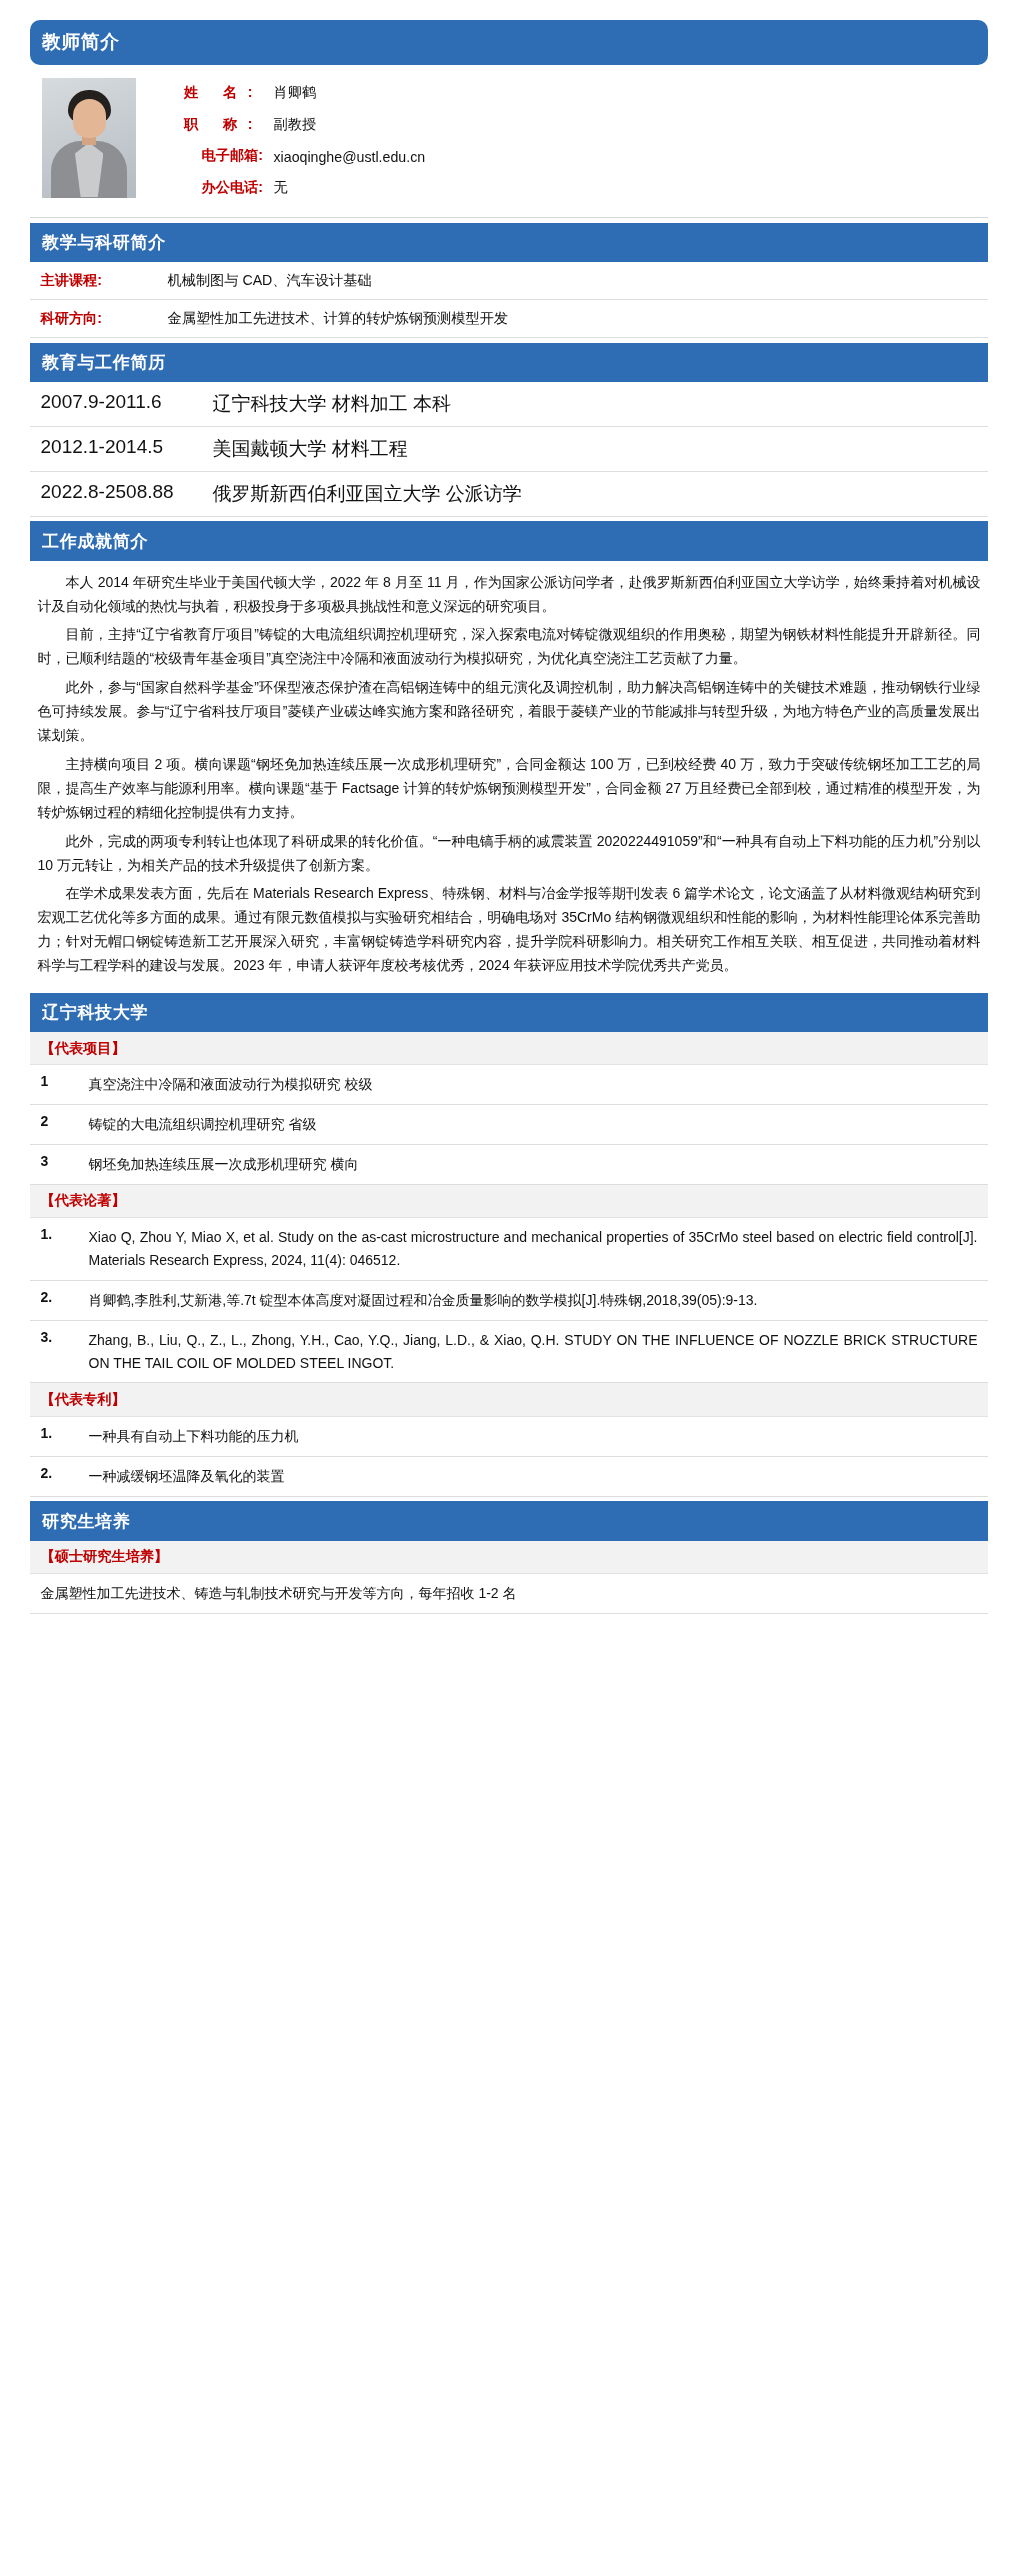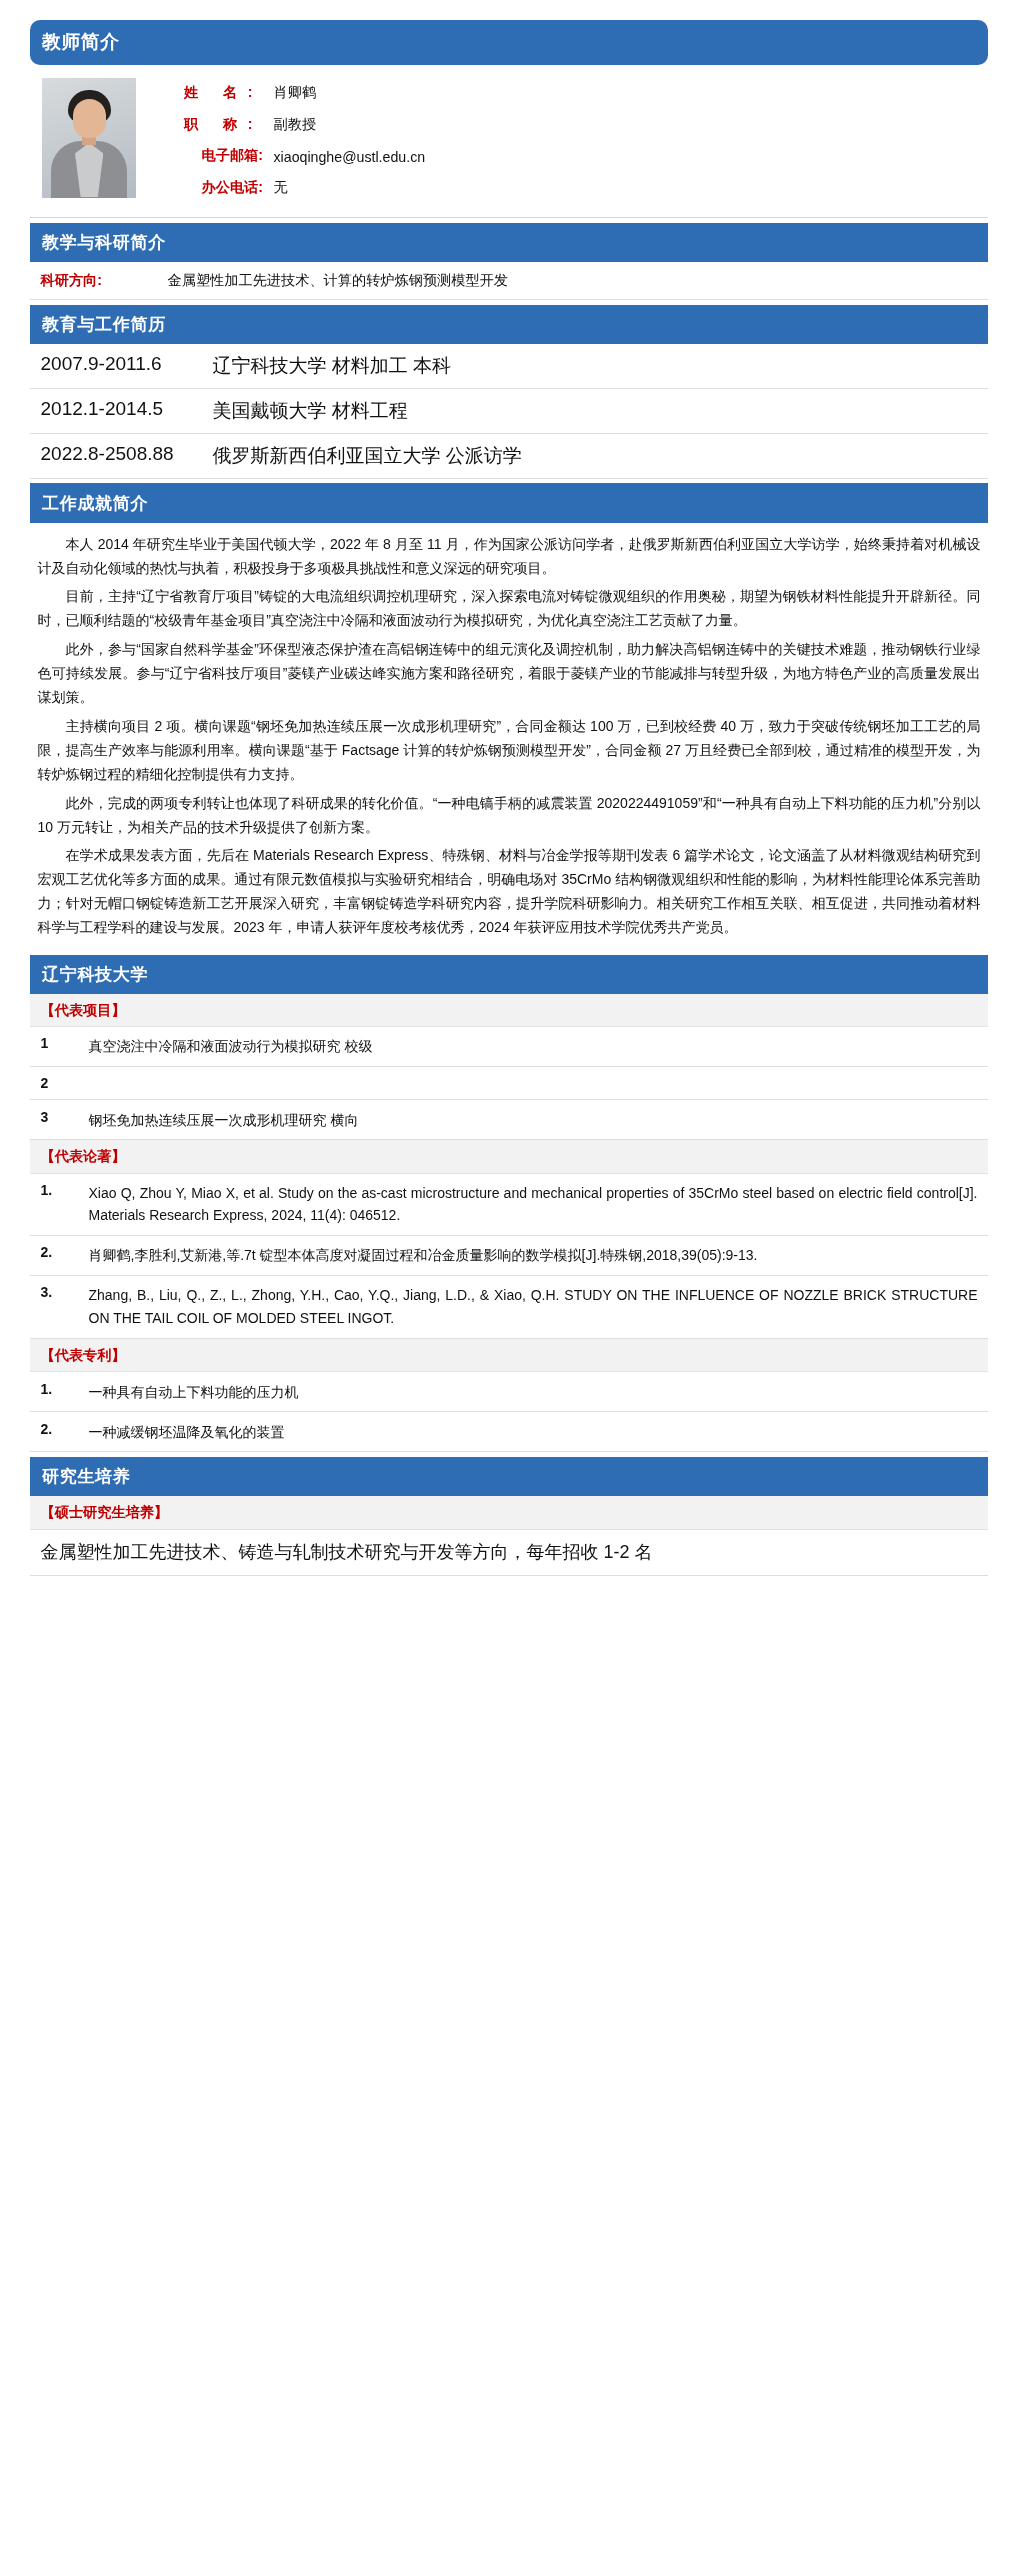--- a/index.html
+++ b/index.html
@@ -200,21 +200,21 @@
     flex: none;
     font-weight: bold;
   }
   .ref-row .txt {
     flex: 1 1 auto;
     line-height: 1.62;
     text-align: justify;
   }
   .plain-row {
     padding: 10.5px 10.5px;
-    font-size: 18px;
+    font-size: 14px;
     color: #111111;
     border-bottom: 0.7px solid #dddddd;
   }
   .spacer-sm {
     height: 4.5px;
   }
 </style>
 </head>
 <body>
 
@@ -248,20 +248,24 @@
         <div class="info-label">办公电话:</div>
         <div class="info-value">无</div>
       </div>
     </div>
   </div>
 
   <div class="spacer-sm"></div>
 
   <div class="section-bar">教学与科研简介</div>
   <div class="kv-row">
+    <div class="kv-key">主讲课程:</div>
+    <div class="kv-val">机械制图与 CAD、汽车设计基础</div>
+  </div>
+  <div class="kv-row">
     <div class="kv-key">科研方向:</div>
     <div class="kv-val">金属塑性加工先进技术、计算的转炉炼钢预测模型开发</div>
   </div>
 
   <div class="spacer-sm"></div>
 
   <div class="section-bar">教育与工作简历</div>
   <div class="hist-row">
     <div class="hist-date">2007.9-2011.6</div>
     <div class="hist-desc">辽宁科技大学 材料加工 本科</div>
@@ -291,20 +295,21 @@
 
   <div class="section-bar">辽宁科技大学</div>
 
   <div class="sub-head">【代表项目】</div>
   <div class="num-row">
     <div class="idx">1</div>
     <div class="txt">真空浇注中冷隔和液面波动行为模拟研究  校级</div>
   </div>
   <div class="num-row">
     <div class="idx">2</div>
+    <div class="txt">铸锭的大电流组织调控机理研究  省级</div>
   </div>
   <div class="num-row">
     <div class="idx">3</div>
     <div class="txt">钢坯免加热连续压展一次成形机理研究  横向</div>
   </div>
 
   <div class="sub-head">【代表论著】</div>
   <div class="ref-row">
     <div class="idx">1.</div>
     <div class="txt">Xiao Q, Zhou Y, Miao X, et al. Study on the as-cast microstructure and mechanical properties of 35CrMo steel based on electric field control[J]. Materials Research Express, 2024, 11(4): 046512.</div>

